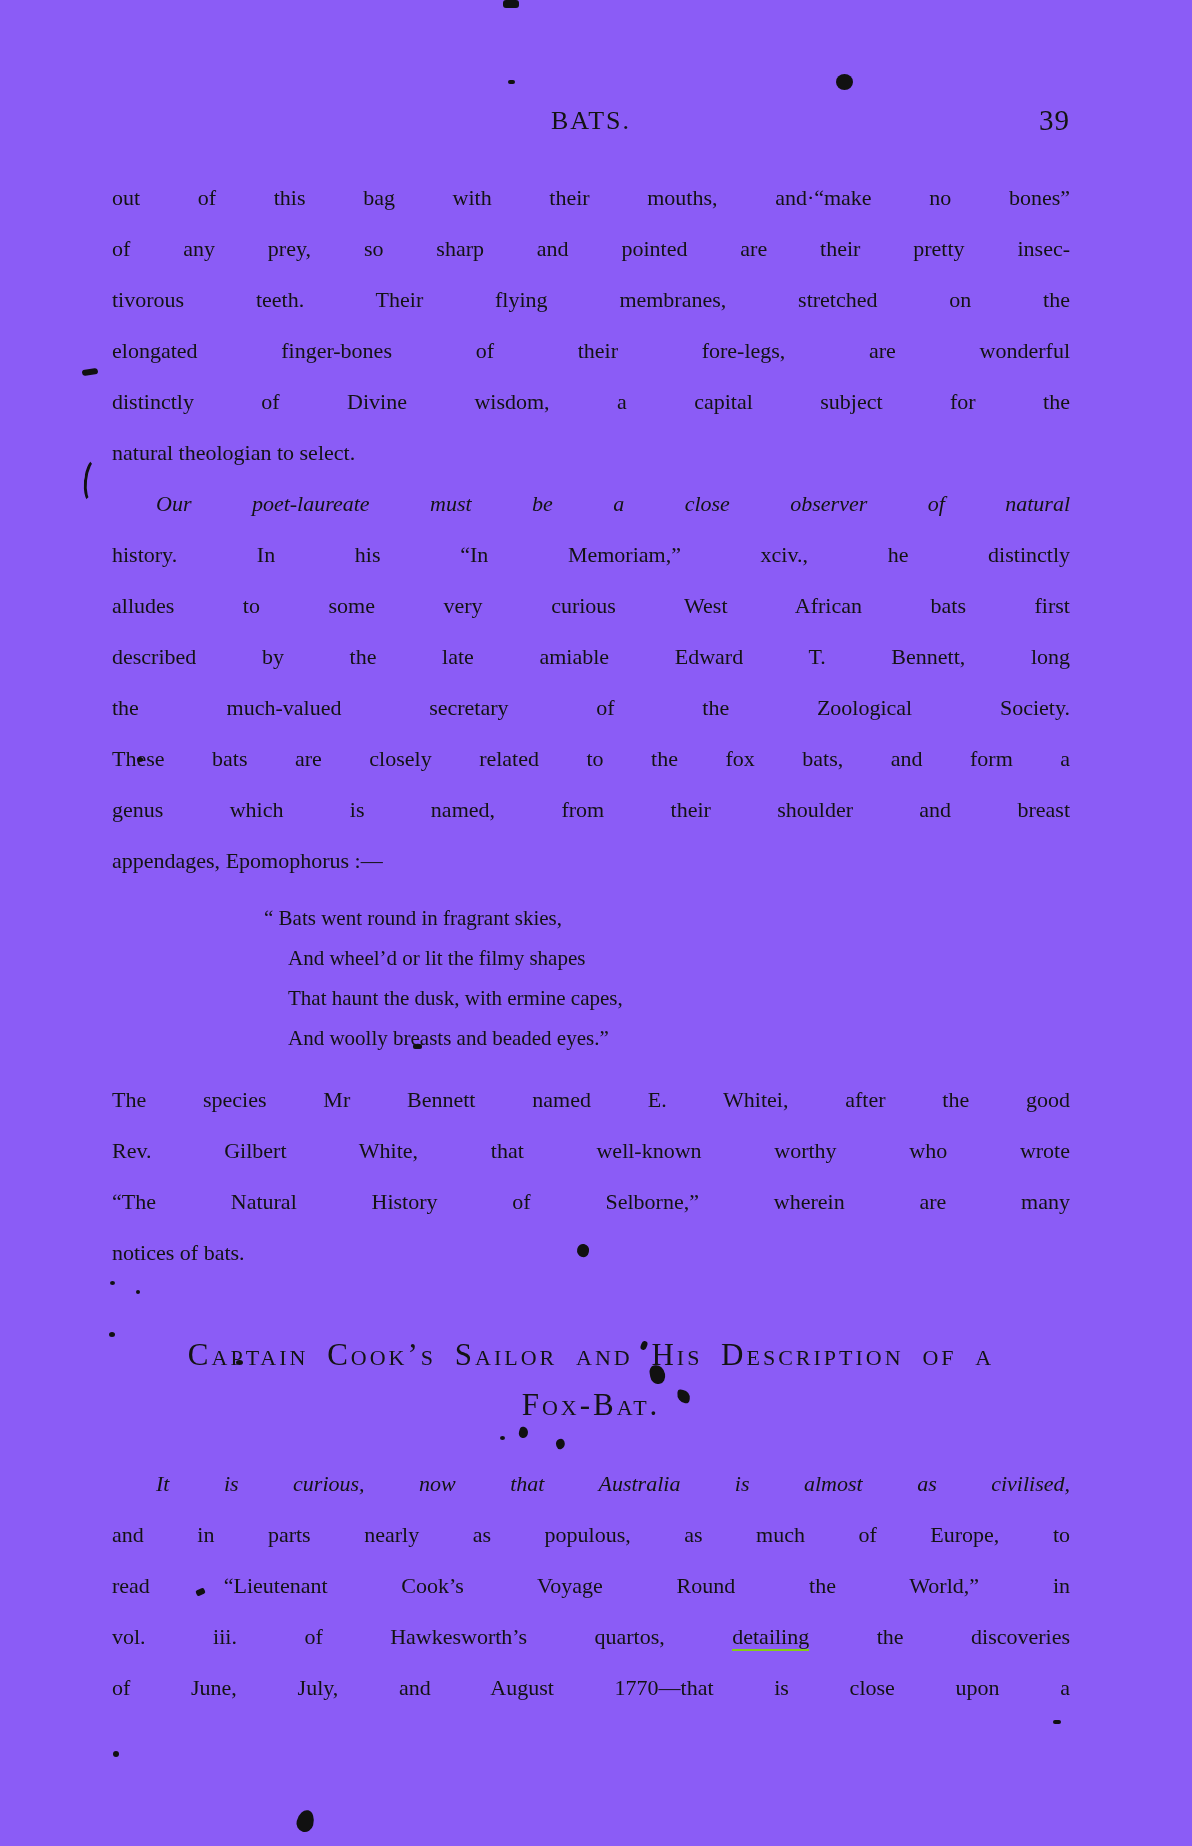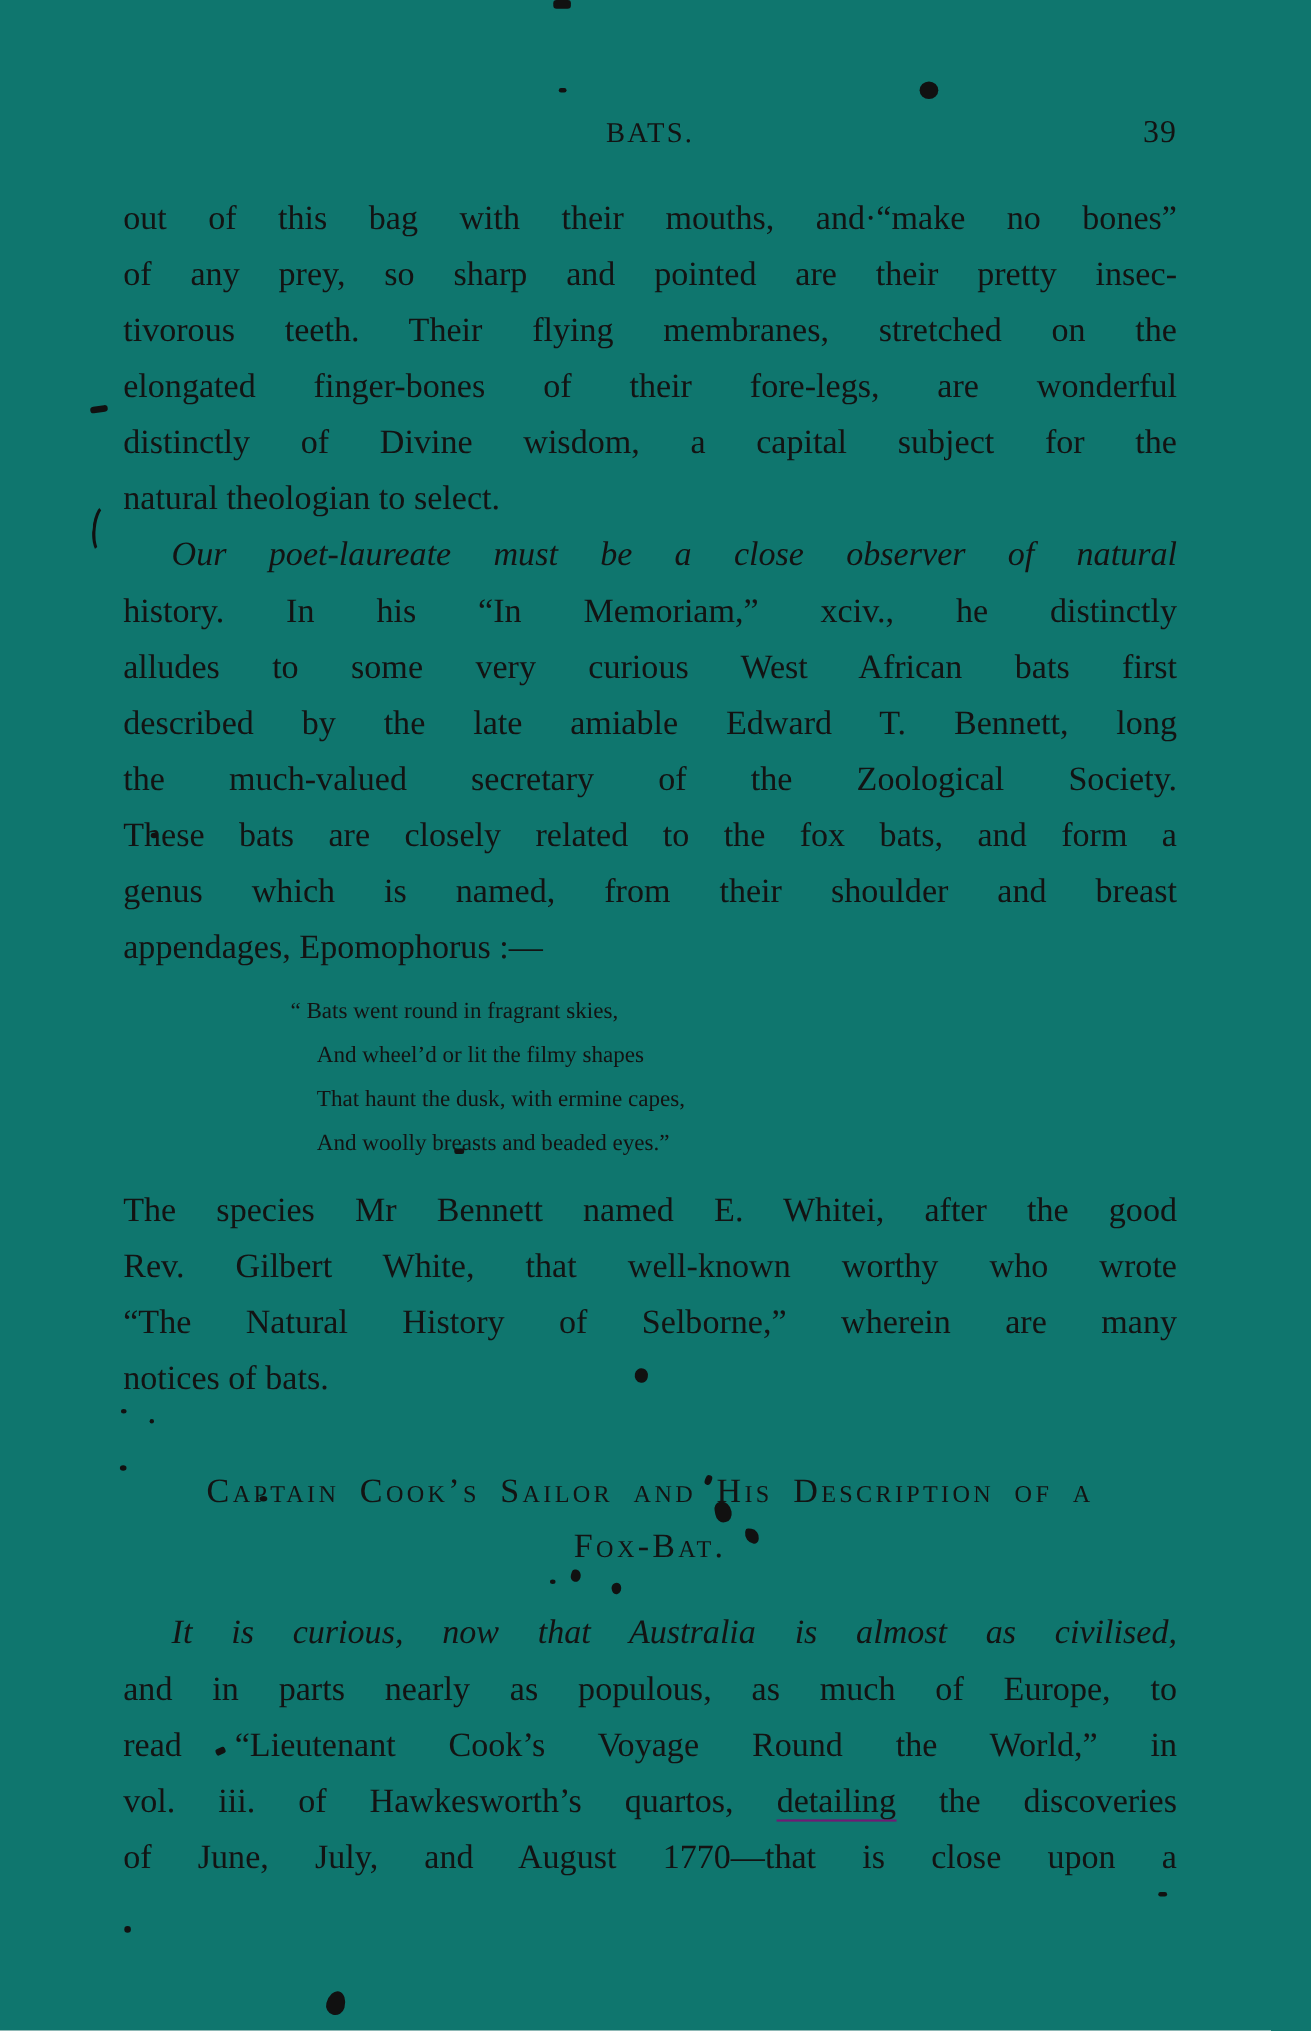--- a/index.html
+++ b/index.html
@@ -1,48 +1,48 @@
 <!DOCTYPE html>
 <html><head>
 <meta charset="utf-8">
 <style>
   html,body { margin:0; padding:0; background:#e8e8e8; }
   .page {
     position:relative;
     width:1192px; height:1846px;
     margin:0 auto;
-    background:#0f766e;
+    background:#8b5cf6;
     color:#131313;
     font-family:"Liberation Serif","DejaVu Serif",serif;
     overflow:hidden;
   }
   .text-block { position:absolute; left:112px; top:0; width:958px; }
 
   .running-head {
     margin-top:106px;
     position:relative;
     text-align:center;
     font-size:26px;
     letter-spacing:2px;
     height:32px;
   }
   .pagenum {
     position:absolute; right:0; top:-2px;
     font-size:29px; letter-spacing:1px;
   }
 
-  .para { font-size:31px; line-height:51px; }
+  .para { font-size:22px; line-height:51px; }
   .p1 { margin-top:34px; }
 
   .line { text-align:justify; text-align-last:justify; }
   .line.last { text-align:left; text-align-last:left; }
   .line.indent { padding-left:44px;font-style:italic; }
 
   .it { }
-  .ul { border-bottom:2px solid #701a75; }
+  .ul { border-bottom:2px solid #84cc16; }
 
   .poem {
     margin-top:12px;
     margin-left:152px;
     font-size:21px;
     line-height:40px;
   }
   .poem .pline { text-align:left; text-align-last:left; }
   .poem .pindent { padding-left:24px; }
 

